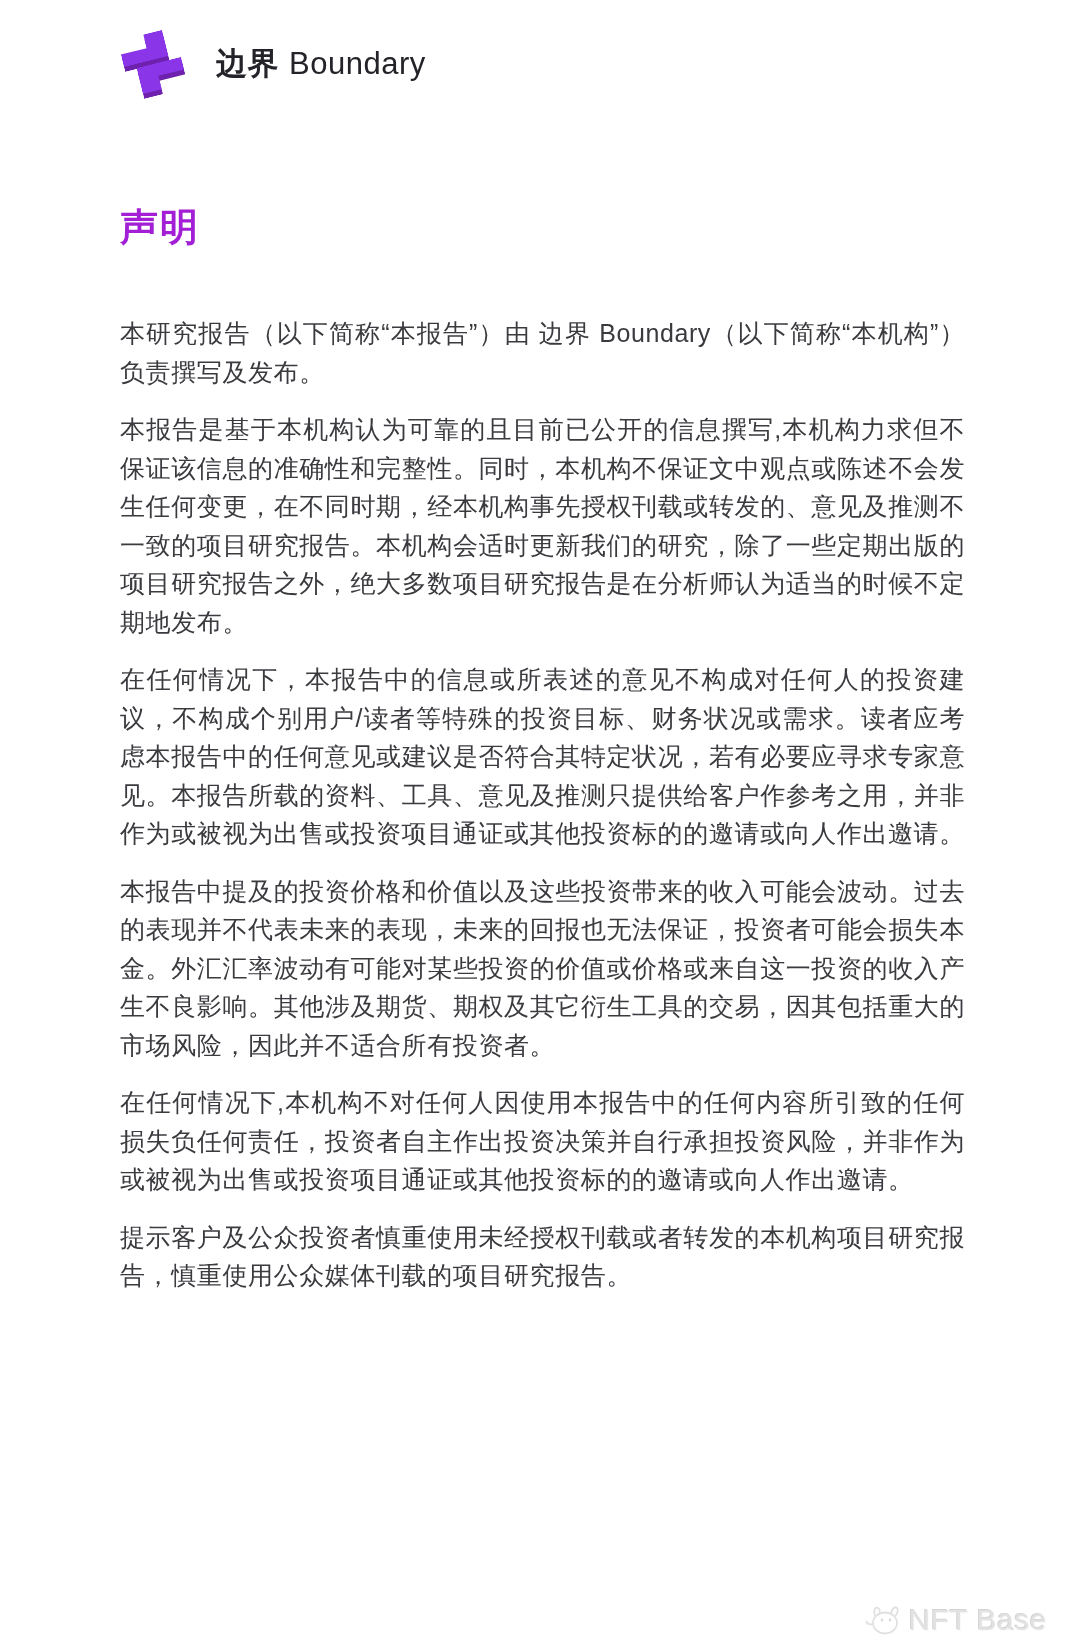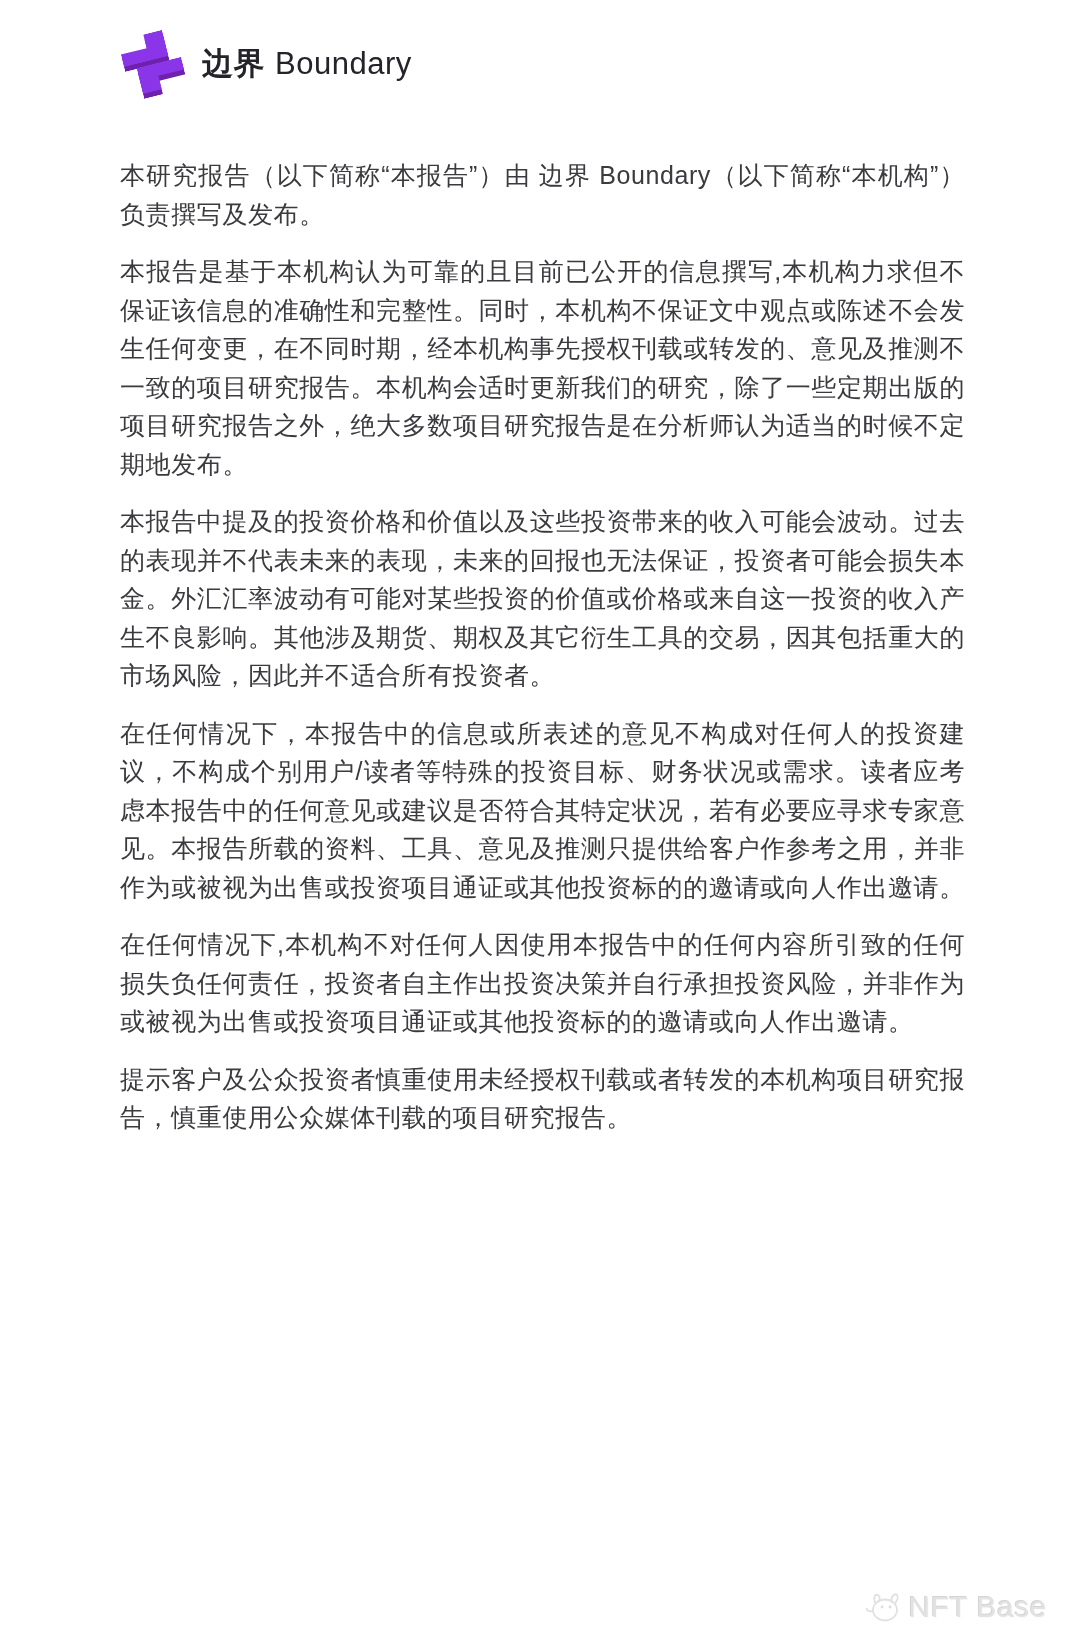--- a/index.html
+++ b/index.html
@@ -17,21 +17,21 @@
     font-family:"Liberation Sans","DejaVu Sans",sans-serif;
     position:relative;
     overflow:hidden;
   }
   .page{
     position:absolute;inset:0;
     padding:33px 115px 0 120px;
   }
   
   .logo-row{
-    display:flex;align-items:center;gap:14px;
+    display:flex;align-items:center;gap:28px;
     height:62px;
   }
   .logo-mark{
     position:relative;width:68px;height:62px;flex:0 0 auto;
   }
   .piece{position:absolute;}
   .piece .face{position:absolute;left:0;width:100%;height:100%;}
   .piece-top{left:0;top:2px;width:46px;height:27px;transform:rotate(-14deg);}
   .piece-top .face{
     clip-path:polygon(0 52%,58% 52%,58% 0,100% 0,100% 100%,0 100%);
@@ -64,21 +64,21 @@
     font-size:25px;
     line-height:38.5px;
     color:var(--body_text);
     text-align:justify;
     letter-spacing:.6px;
     margin-bottom:19px;
     font-weight:500;
   }
   
   .watermark{
-    position:absolute;right:33px;bottom:13px;
+    position:absolute;right:33px;bottom:0;
     display:flex;align-items:center;gap:6px;
     color:var(--watermark_gray);
     text-shadow:-1px -1px 0 #d4d4d4,1px 1px 0 #fbfbfb;
     font-size:30px;font-weight:500;letter-spacing:.5px;
     user-select:none;
   }
   .watermark svg{display:block;opacity:.85;}
 </style>
 </head>
 <body>
@@ -95,26 +95,27 @@
         <div class="face dark"></div>
         <div class="face light"></div>
       </div>
     </div>
     <div class="logo-text">
       <span class="cn">边界</span>
       <span class="en">Boundary</span>
     </div>
   </div>
 
+  <h1 class="doc-heading">声明</h1>
 
   <div class="doc-body">
     <p>本研究报告（以下简称“本报告”）由 边界 Boundary（以下简称“本机构”）负责撰写及发布。</p>
     <p>本报告是基于本机构认为可靠的且目前已公开的信息撰写,本机构力求但不保证该信息的准确性和完整性。同时，本机构不保证文中观点或陈述不会发生任何变更，在不同时期，经本机构事先授权刊载或转发的、意见及推测不一致的项目研究报告。本机构会适时更新我们的研究，除了一些定期出版的项目研究报告之外，绝大多数项目研究报告是在分析师认为适当的时候不定期地发布。</p>
+    <p>在任何情况下，本报告中的信息或所表述的意见不构成对任何人的投资建议，不构成个别用户/读者等特殊的投资目标、财务状况或需求。读者应考虑本报告中的任何意见或建议是否符合其特定状况，若有必要应寻求专家意见。本报告所载的资料、工具、意见及推测只提供给客户作参考之用，并非作为或被视为出售或投资项目通证或其他投资标的的邀请或向人作出邀请。</p>
     <p>本报告中提及的投资价格和价值以及这些投资带来的收入可能会波动。过去的表现并不代表未来的表现，未来的回报也无法保证，投资者可能会损失本金。外汇汇率波动有可能对某些投资的价值或价格或来自这一投资的收入产生不良影响。其他涉及期货、期权及其它衍生工具的交易，因其包括重大的市场风险，因此并不适合所有投资者。</p>
-    <p>在任何情况下，本报告中的信息或所表述的意见不构成对任何人的投资建议，不构成个别用户/读者等特殊的投资目标、财务状况或需求。读者应考虑本报告中的任何意见或建议是否符合其特定状况，若有必要应寻求专家意见。本报告所载的资料、工具、意见及推测只提供给客户作参考之用，并非作为或被视为出售或投资项目通证或其他投资标的的邀请或向人作出邀请。</p>
     <p>在任何情况下,本机构不对任何人因使用本报告中的任何内容所引致的任何损失负任何责任，投资者自主作出投资决策并自行承担投资风险，并非作为或被视为出售或投资项目通证或其他投资标的的邀请或向人作出邀请。</p>
     <p>提示客户及公众投资者慎重使用未经授权刊载或者转发的本机构项目研究报告，慎重使用公众媒体刊载的项目研究报告。</p>
   </div>
 
   <div class="watermark">
     <span>
       <svg width="40" height="32" viewBox="0 0 40 32" fill="none" xmlns="http://www.w3.org/2000/svg">
         <ellipse cx="22" cy="19" rx="12" ry="10.5" stroke="#dcdcdc" stroke-width="1.8"></ellipse>
         <path d="M12 12 C10 6, 12 3, 15 4 C17 5, 17 8, 16 10" stroke="#dcdcdc" stroke-width="1.8" fill="none"></path>
         <path d="M28 10 C29 4, 32 2, 34 4 C36 6, 34 10, 32 12" stroke="#dcdcdc" stroke-width="1.8" fill="none"></path>

